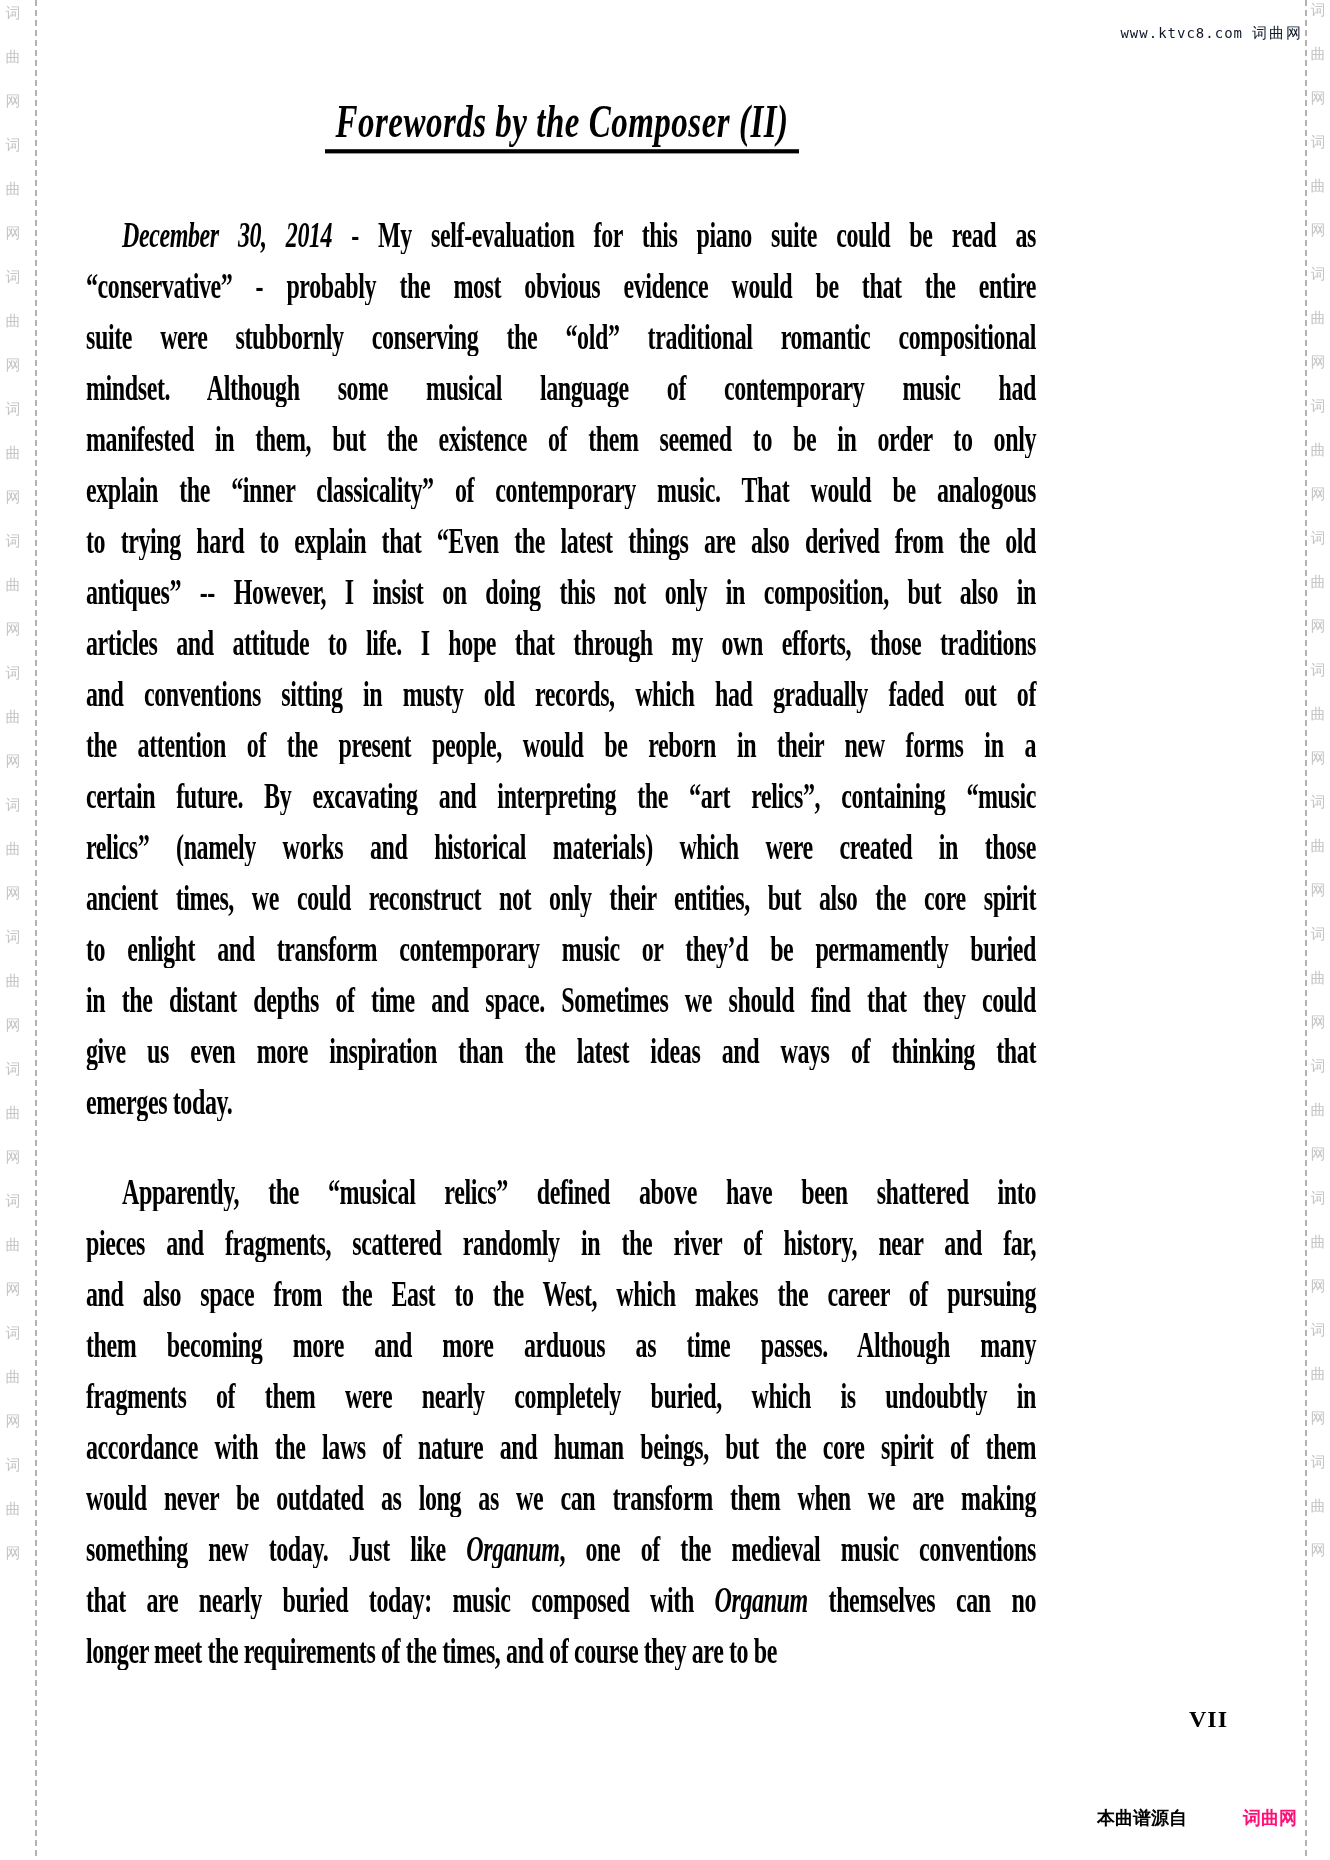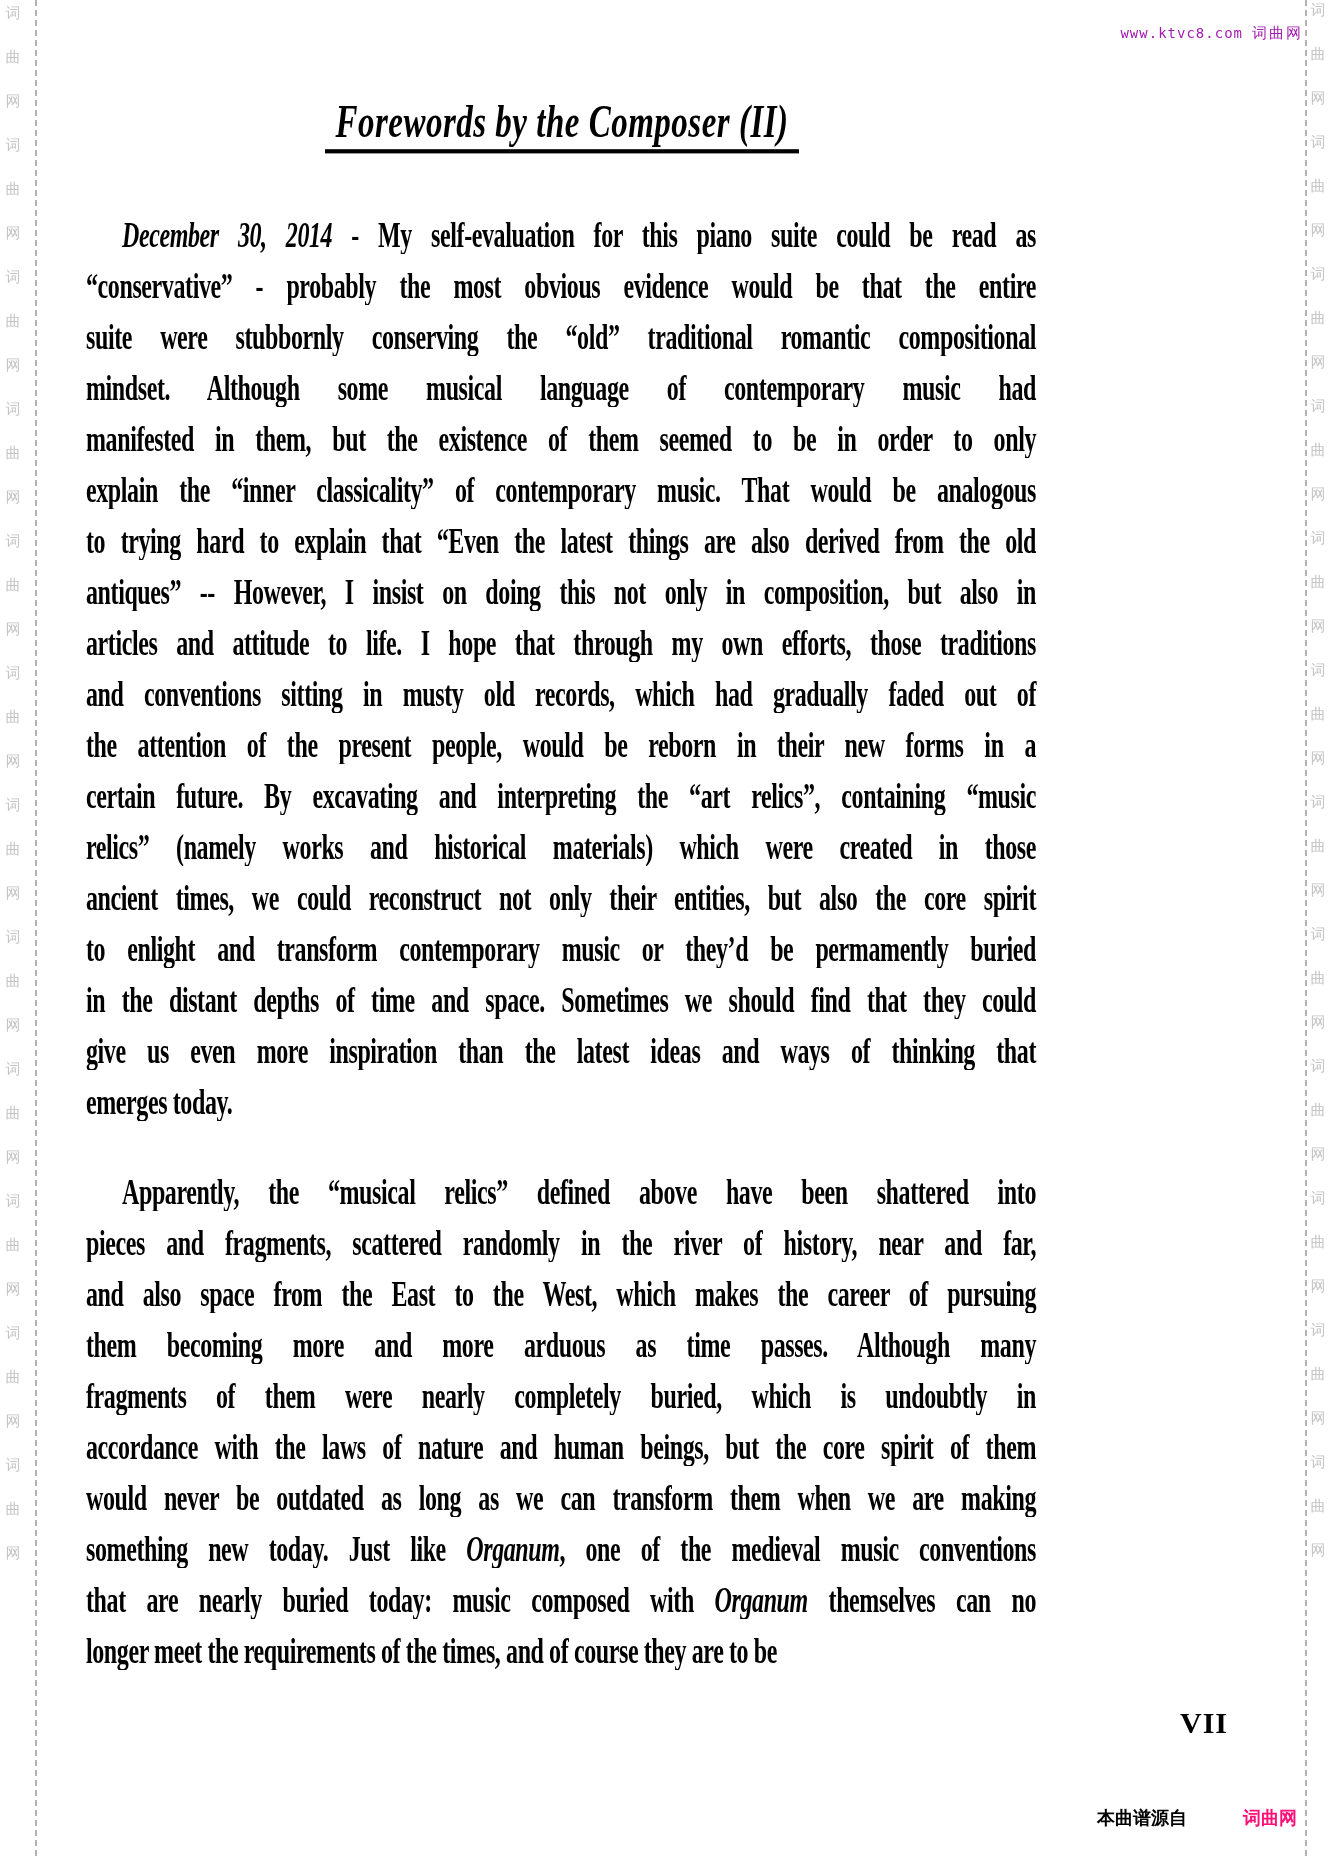--- a/index.html
+++ b/index.html
@@ -20,21 +20,21 @@
     display:block;font-size:15px;line-height:15px;margin-bottom:29px;
     color:#c5c5c5;font-family:"DejaVu Sans",sans-serif;
   }
   .dash{position:absolute;top:0;height:1856px;width:0;border-left:2px dashed #b3b3b3;}
   .dash.left{left:35px;}
   .dash.right{left:1305px;}
   
   .watermark{
     position:absolute;top:24px;right:27px;
     font-family:"DejaVu Sans Mono","Liberation Mono",monospace;
-    font-size:14px;color:#a21caf;letter-spacing:1px;white-space:nowrap;
+    font-size:14px;color:#0f172a;letter-spacing:1px;white-space:nowrap;
   }
   .watermark .cjk{
     font-family:"DejaVu Sans","Liberation Sans",sans-serif;
     font-size:15px;margin-left:9px;letter-spacing:2px;font-weight:500;
   }
   
   .title-wrap{
     position:absolute;left:87px;top:96px;width:950px;text-align:center;
     transform:scaleY(1.4);transform-origin:50% 0;
   }
@@ -49,21 +49,21 @@
   .line{
     height:34px;line-height:34px;font-size:24px;letter-spacing:-0.4px;
     text-align:justify;text-align-last:justify;
     transform:scaleY(1.5);transform-origin:0 0;
     margin-bottom:17px;box-sizing:border-box;width:950px;
   }
   .line.indent{padding-left:36px;}
   .line.last{text-align-last:left;}
   .line em{font-style:italic;}
   
-  .page-number{position:absolute;top:1706px;right:102px;font-size:30px;font-weight:700;letter-spacing:1px;}
+  .page-number{position:absolute;top:1706px;right:102px;font-size:24px;font-weight:700;letter-spacing:1px;}
   .footer{
     position:absolute;top:1806px;right:33px;display:flex;gap:56px;
     font-family:"DejaVu Sans","Liberation Sans",sans-serif;
     font-size:18px;font-weight:700;color:#000;white-space:nowrap;
   }
 </style>
 </head>
 <body>
 
 <div class="page">

